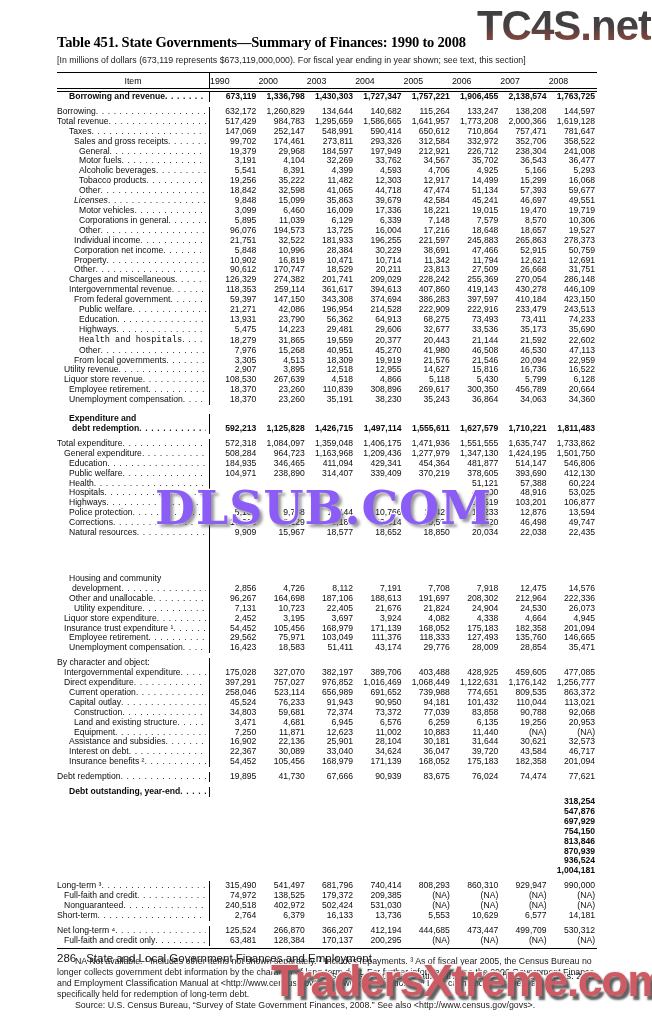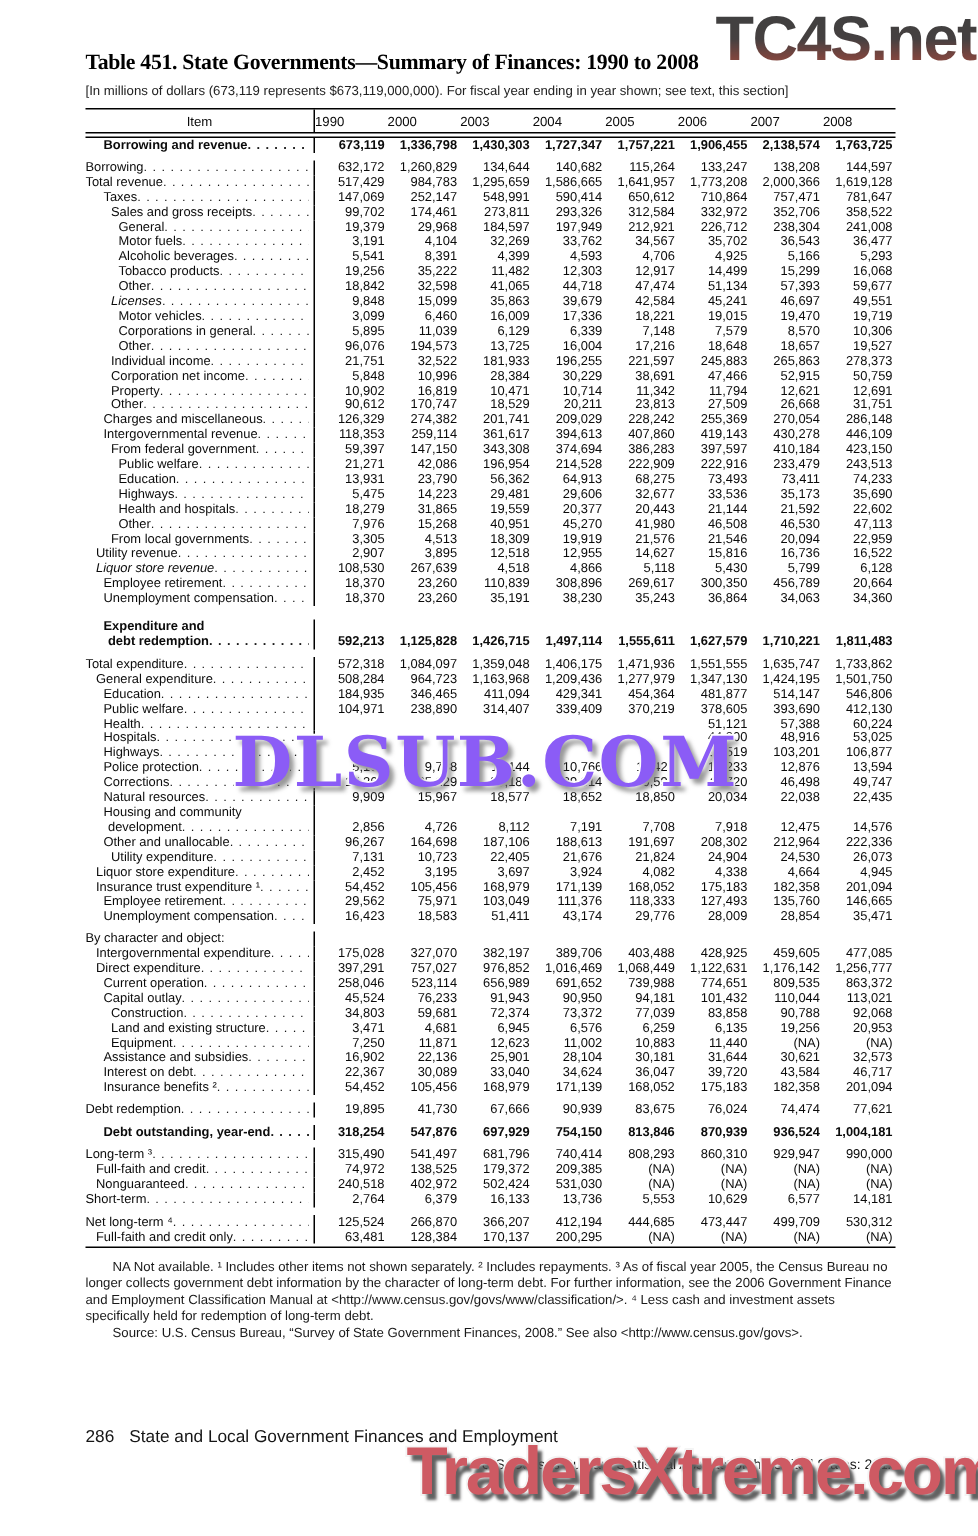--- a/index.html
+++ b/index.html
@@ -454,21 +454,21 @@
             <div class="val">29,481</div>
             <div class="val">29,606</div>
             <div class="val">32,677</div>
             <div class="val">33,536</div>
             <div class="val">35,173</div>
             <div class="val">35,690</div>
           </div>
           <div class="trow">
             <div class="lbl">
               <div class="lline">
-                <span class="txt" style="padding-left: 22px;">Health and hospitals</span>
+                <span class="txt" style="padding-left: 22px; font-family: Liberation Mono, monospace;">Health and hospitals</span>
                 <span class="leader"></span>
               </div>
             </div>
             <div class="val">18,279</div>
             <div class="val">31,865</div>
             <div class="val">19,559</div>
             <div class="val">20,377</div>
             <div class="val">20,443</div>
             <div class="val">21,144</div>
             <div class="val">21,592</div>
@@ -518,21 +518,21 @@
             <div class="val">12,518</div>
             <div class="val">12,955</div>
             <div class="val">14,627</div>
             <div class="val">15,816</div>
             <div class="val">16,736</div>
             <div class="val">16,522</div>
           </div>
           <div class="trow">
             <div class="lbl">
               <div class="lline">
-                <span class="txt" style="padding-left: 7px; font-style: italic;">Liquor store revenue</span>
+                <span class="txt" style="padding-left: 7px;">Liquor store revenue</span>
                 <span class="leader"></span>
               </div>
             </div>
             <div class="val">108,530</div>
             <div class="val">267,639</div>
             <div class="val">4,518</div>
             <div class="val">4,866</div>
             <div class="val">5,118</div>
             <div class="val">5,430</div>
             <div class="val">5,799</div>
@@ -745,21 +745,21 @@
             <div class="val">18,577</div>
             <div class="val">18,652</div>
             <div class="val">18,850</div>
             <div class="val">20,034</div>
             <div class="val">22,038</div>
             <div class="val">22,435</div>
           </div>
           <div class="trow">
             <div class="lbl">
               <div class="lline">
-                <span class="txt" style="padding-left: 12px;">Housing and community</span>
+                <span class="txt" style="padding-left: 12px; margin-top: 36px;">Housing and community</span>
               </div>
               <div class="lline">
                 <span class="txt" style="padding-left: 15px;">development</span>
                 <span class="leader"></span>
               </div>
             </div>
             <div class="val">2,856</div>
             <div class="val">4,726</div>
             <div class="val">8,112</div>
             <div class="val">7,191</div>
@@ -1048,21 +1048,21 @@
             </div>
             <div class="val">19,895</div>
             <div class="val">41,730</div>
             <div class="val">67,666</div>
             <div class="val">90,939</div>
             <div class="val">83,675</div>
             <div class="val">76,024</div>
             <div class="val">74,474</div>
             <div class="val">77,621</div>
           </div>
-          <div class="trow bold" style="padding-top: 5px;">
+          <div class="trow bold" style="padding-top: 5px; flex-direction: column;">
             <div class="lbl">
               <div class="lline">
                 <span class="txt" style="padding-left: 12px;">Debt outstanding, year-end</span>
                 <span class="leader"></span>
               </div>
             </div>
             <div class="val">318,254</div>
             <div class="val">547,876</div>
             <div class="val">697,929</div>
             <div class="val">754,150</div>

